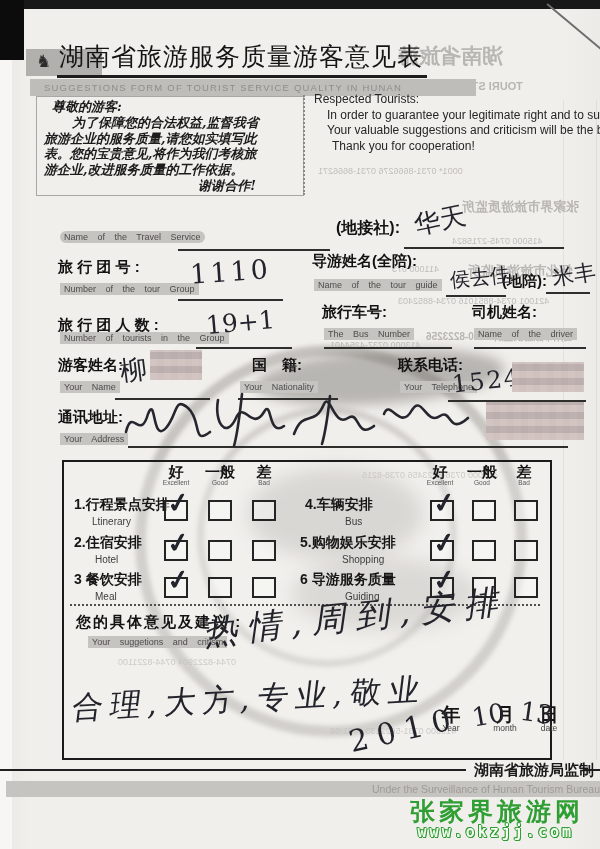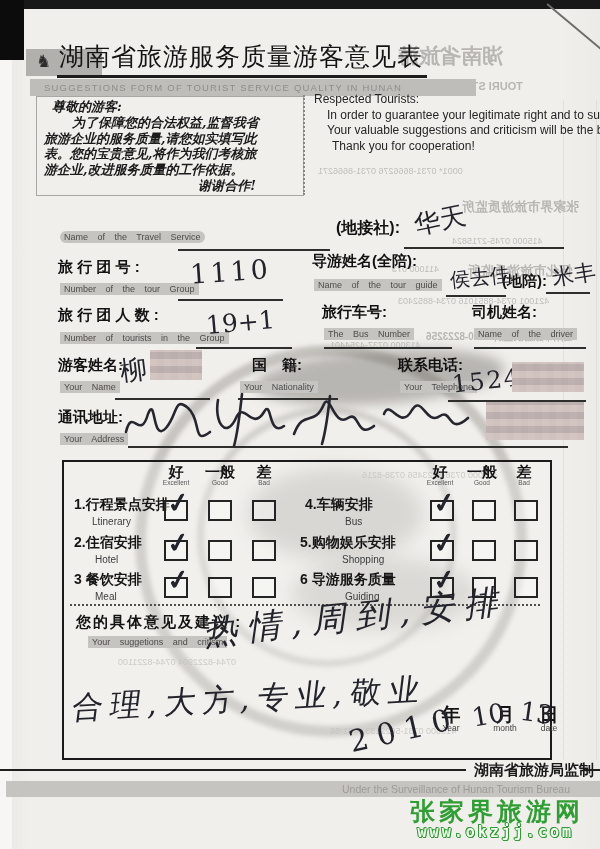--- a/index.html
+++ b/index.html
@@ -78,21 +78,21 @@
   .date-unit .cn{font-size:19px;font-weight:bold;color:#141414;display:block;line-height:18px;}
   .date-unit .en{font-size:8.5px;color:#444;display:block;line-height:9px;}
   .hw-year{left:348px;top:712px;font-size:30px;letter-spacing:9px;transform:rotate(-13deg);}
   .hw-month{left:472px;top:700px;font-size:26px;transform:rotate(-10deg);}
   .hw-day{left:520px;top:698px;font-size:26px;transform:rotate(8deg);}
 
   
   .foot-rule{height:0;border-top:2px solid #1f1f1f;z-index:3;}
   .foot-cn{left:474px;top:761px;font-size:15px;font-weight:bold;color:#1a1a1a;z-index:3;}
   .foot-bar{left:6px;top:781px;width:594px;height:16px;background:#c6c4c1;z-index:2;
-            font-size:10.5px;line-height:16px;color:#9d9b98;text-align:right;padding-right:30px;box-sizing:border-box;}
+            font-size:10.5px;line-height:16px;color:#9d9b98;text-align:right;box-sizing:border-box;}
   .wm-name{right:16px;top:795px;font-size:25px;font-weight:bold;letter-spacing:4px;z-index:6;font-family:"DejaVu Serif",serif;}
   .wm-url{right:26px;top:823px;font-size:15px;font-weight:bold;letter-spacing:3px;z-index:6;
           font-family:"DejaVu Sans Mono",monospace;color:#f4fff2;
           text-shadow:1px 0 #2f9e33,-1px 0 #2f9e33,0 1px #2f9e33,0 -1px #2f9e33,1px 1px #2f9e33,-1px -1px #2f9e33;}
 
   .bleed{position:absolute;color:#b4b2af;opacity:0.8;transform:scaleX(-1);z-index:1;white-space:nowrap;}
   .bleed.b-bold{font-weight:bold;color:#aaa8a5;}
   .scribble{z-index:4;}
 </style>
 </head>
@@ -162,21 +162,21 @@
   <div class="abs hw" style="left:190px;top:256px;font-size:27px;letter-spacing:3px;transform:rotate(-4deg);">1110</div>
   <div class="abs fline" style="left:178px;top:299px;width:105px;"></div>
   <div class="abs lbl" style="left:312px;top:252px;">导游姓名(全陪):</div>
   <div class="abs en-hl" style="left:314px;top:279px;">Name of the tour guide</div>
   <div class="abs hw" style="left:450px;top:264px;font-size:20px;transform:rotate(-6deg);">侯去佳</div>
   <div class="abs fline" style="left:446px;top:295px;width:60px;"></div>
   <div class="abs lbl-sm" style="left:502px;top:272px;">(地陪):</div>
   <div class="abs hw" style="left:552px;top:260px;font-size:22px;transform:rotate(-9deg);">米丰</div>
   <div class="abs fline" style="left:546px;top:292px;width:44px;"></div>
 
-  <div class="abs lbl" style="left:58px;top:306px;text-align:center;">旅 行 团 人 数 :</div>
+  <div class="abs lbl" style="left:58px;top:316px;text-align:center;">旅 行 团 人 数 :</div>
   <div class="abs en-hl" style="left:60px;top:332px;">Number of tourists in the Group</div>
   <div class="abs hw" style="left:206px;top:308px;font-size:25px;transform:rotate(-5deg);">19+1</div>
   <div class="abs fline" style="left:196px;top:347px;width:96px;"></div>
   <div class="abs lbl" style="left:322px;top:303px;">旅行车号:</div>
   <div class="abs en-hl" style="left:324px;top:328px;">The Bus Number</div>
   <div class="abs fline" style="left:324px;top:347px;width:128px;"></div>
   <div class="abs lbl" style="left:472px;top:303px;">司机姓名:</div>
   <div class="abs en-hl" style="left:474px;top:328px;">Name of the driver</div>
   <div class="abs fline" style="left:474px;top:347px;width:112px;"></div>
 

